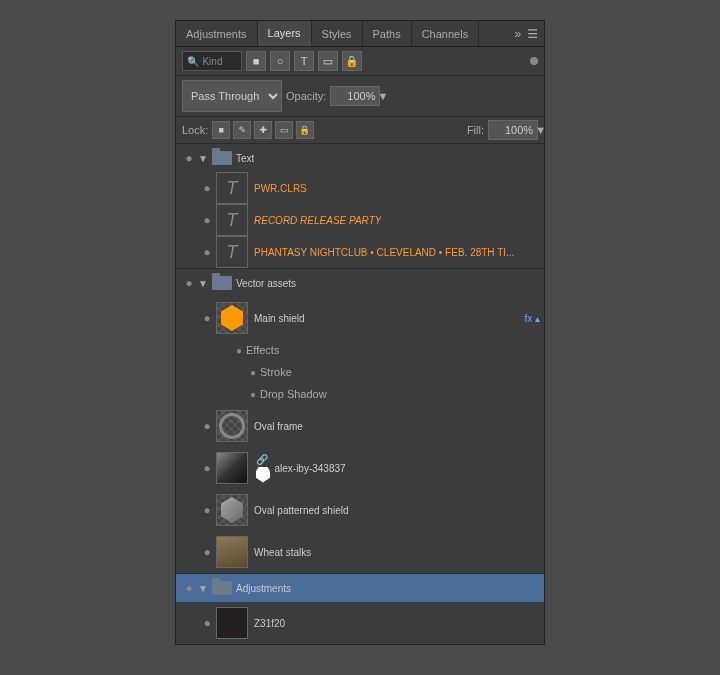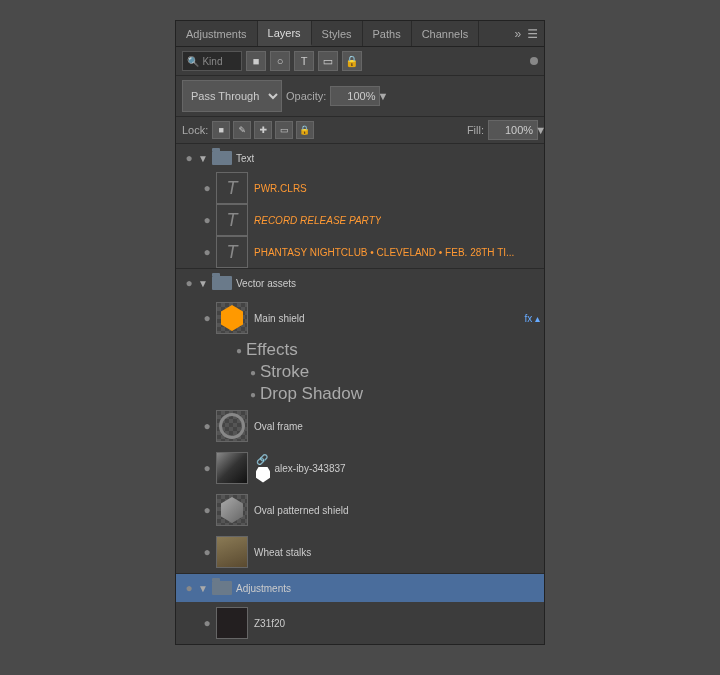--- a/index.html
+++ b/index.html
@@ -231,21 +231,21 @@
       height: 22px;
       padding: 0 4px;
       background: #3c3c3c;
       cursor: pointer;
     }
     .effect-eye {
       width: 14px; height: 14px;
       display: flex; align-items: center; justify-content: center;
       color: #888; font-size: 10px; cursor: pointer;
     }
-    .effect-name { font-size: 17px; color: #aaa; }
+    .effect-name { font-size: 11px; color: #aaa; }
     
     .text-layer-row {
       display: flex;
       align-items: center;
       height: 32px;
       padding: 0 4px;
       background: #3c3c3c;
       cursor: pointer;
     }
     .divider {

